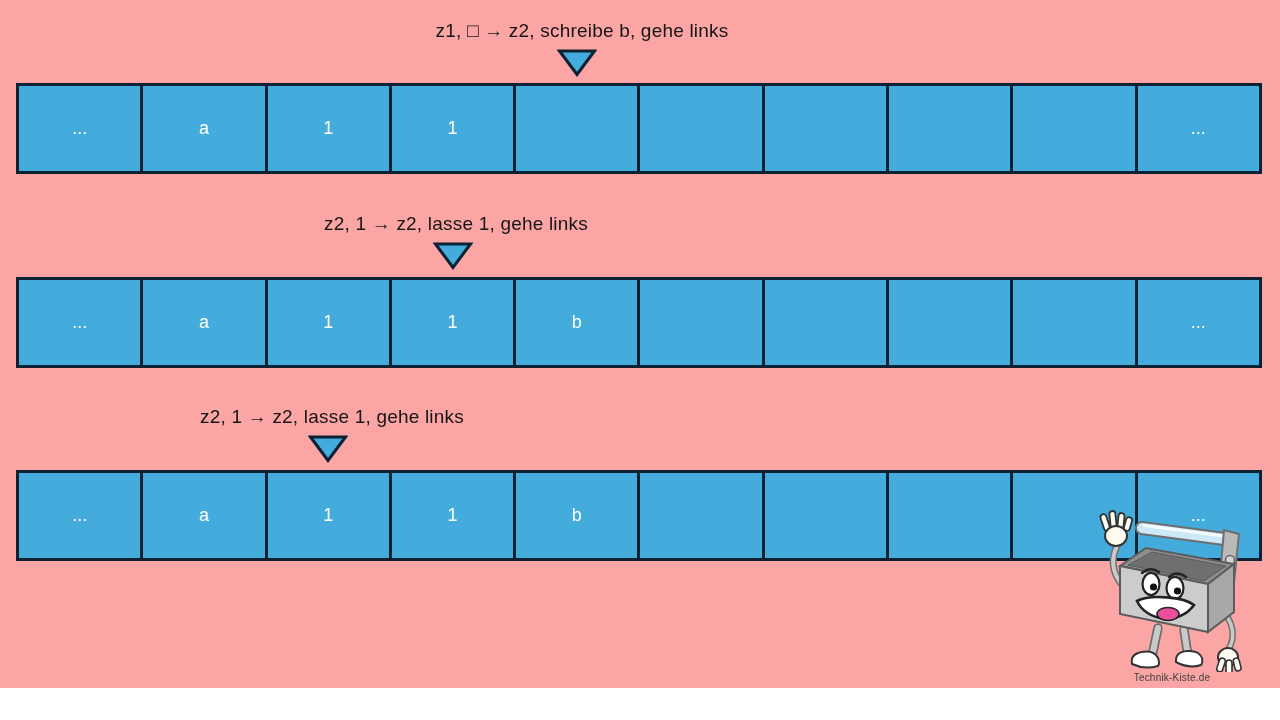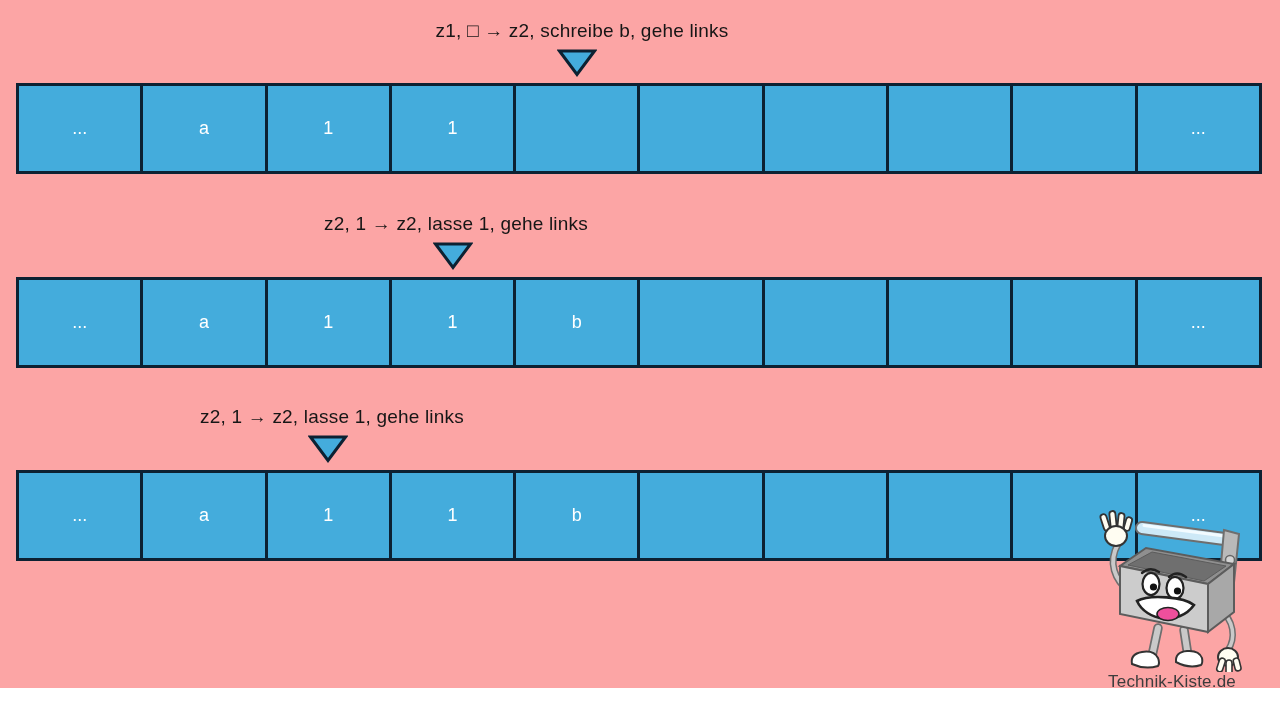--- a/index.html
+++ b/index.html
@@ -20,21 +20,21 @@
     display:flex;background:#44acdc;
   }
   .cell{
     flex:1 1 0;border-right:3px solid #0c2132;box-sizing:border-box;
     background:#44acdc;color:#ffffff;font-size:18px;
     display:flex;align-items:center;justify-content:center;
   }
   .cell:last-child{border-right:none;}
   .mascot{position:absolute;left:1082px;top:500px;width:180px;text-align:center;z-index:5;}
   .mascot-caption{
-    margin-top:-4px;font-size:17px;color:#3d3d3d;letter-spacing:0.2px;
+    margin-top:-4px;font-size:10px;color:#3d3d3d;letter-spacing:0.2px;
     font-family:"Liberation Sans", sans-serif;
   }
 </style>
 </head>
 <body>
 
 <div class="canvas">
 
   <div class="rule-label" style="left:582px;top:20px;">z1, □ → z2, schreibe b, gehe links</div>
   <div class="head-marker" style="left:557px;top:49px;">

